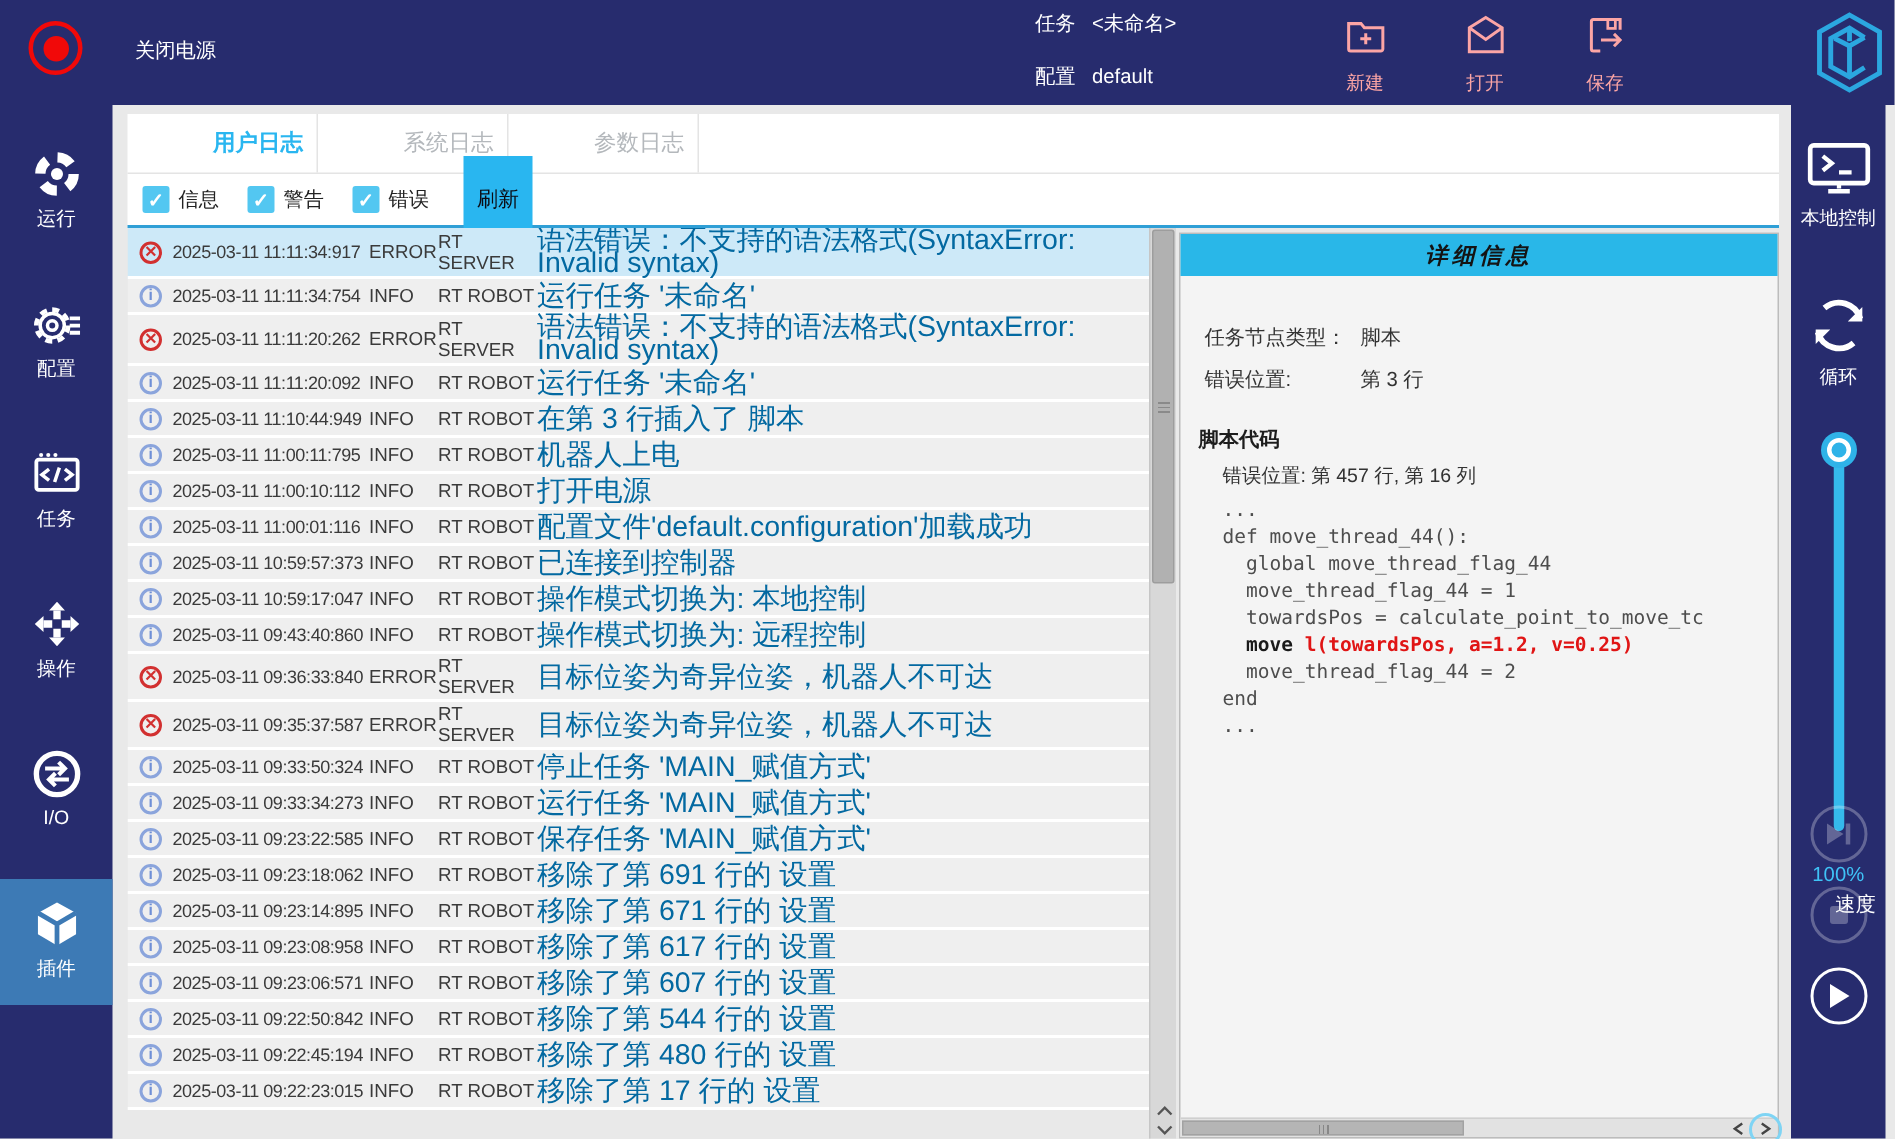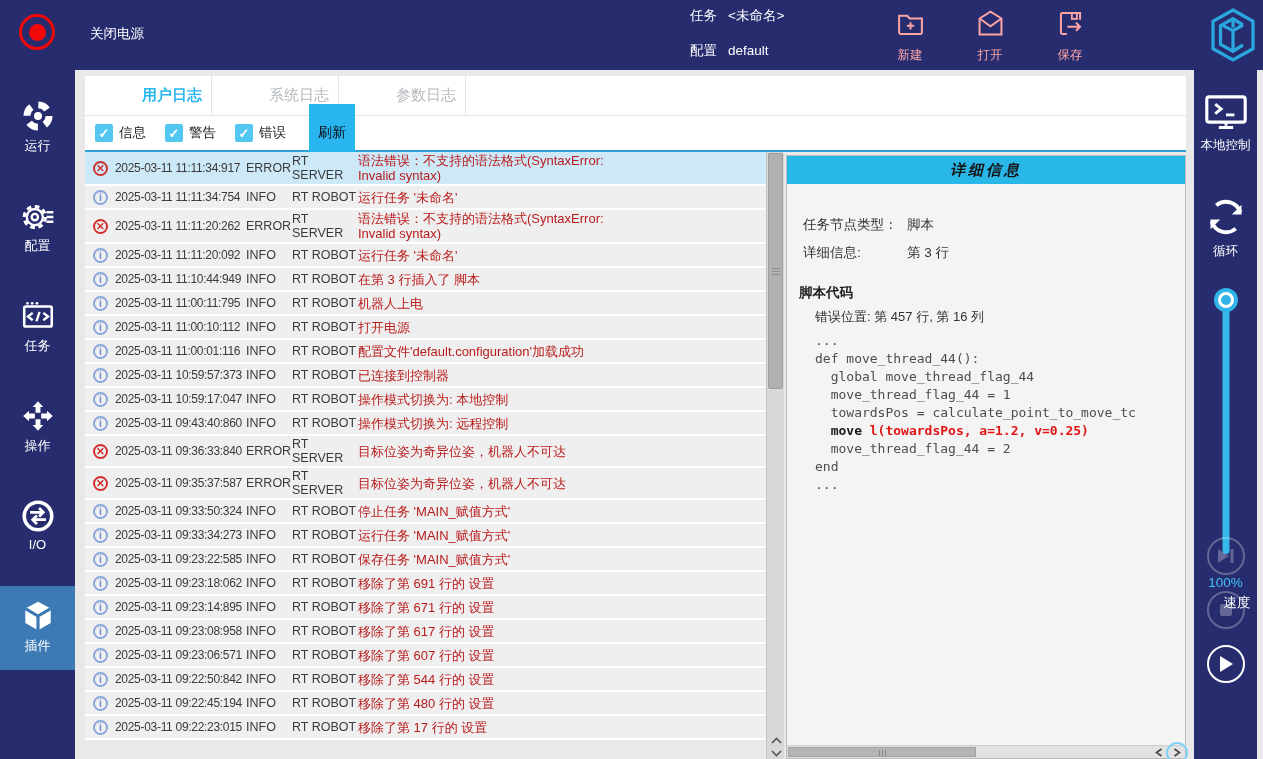--- a/index.html
+++ b/index.html
@@ -42,21 +42,21 @@
   .log-table { position:absolute; left:85px; top:152px; width:681px; height:607px; overflow:hidden; background:#e9e9e9; }
   .log-row { display:flex; align-items:center; background:#efefef; border-bottom:2px solid #ffffff; min-height:24px; padding:1px 4px 1px 8px; cursor:pointer; }
   .log-row.selected { background:#cde9f8; }
   .lvl-icon { flex:0 0 22px; display:flex; }
   .lvl-badge { width:15px; height:15px; border-radius:50%; border:2px solid; font-size:10.5px; font-weight:bold; display:flex; align-items:center; justify-content:center; line-height:1; }
   .lvl-badge.info  { border-color:#8aa4dc; color:#6f8fd6; }
   .lvl-badge.error { border-color:#d23030; color:#d23030; }
   .c-time   { flex:0 0 131px; font-size:12px; letter-spacing:-0.3px; color:#3a3a3a; }
   .c-level  { flex:0 0 46px;  font-size:12.5px; color:#3a3a3a; }
   .c-source { flex:0 0 66px;  font-size:12.5px; color:#3a3a3a; }
-  .c-msg    { flex:1; font-size:13px; color:#b91c1c; line-height:15px; white-space:pre-line; }
+  .c-msg    { flex:1; font-size:19px; color:#0369a1; line-height:15px; white-space:pre-line; }
 
   
   .v-scroll { position:absolute; left:766px; top:152px; width:18px; height:607px; background:#d8d8d8; border-left:1px solid #c6c6c6; }
   .v-thumb { position:absolute; left:1px; top:1px; width:15px; height:236px; background:#b1b1b1; border:1px solid #9d9d9d; border-radius:2px; }
   .v-grip { position:absolute; left:3px; top:114px; width:8px; height:8px;
             background:repeating-linear-gradient(to bottom,#8a8a8a 0 1px,transparent 1px 3px); }
   .v-btns { position:absolute; left:0; bottom:2px; width:18px; display:flex; flex-direction:column; align-items:center; gap:6px; }
   .v-btns svg { width:11px; height:7px; stroke:#555; fill:none; stroke-width:1.6; }
 
   
@@ -500,21 +500,21 @@
 </div>
 
 <section class="detail">
   <div class="detail-header">详细信息</div>
   <div class="detail-body">
     <div class="field-row">
       <span class="field-label">任务节点类型：</span>
       <span class="field-value">脚本</span>
     </div>
     <div class="field-row">
-      <span class="field-label">详细信息:</span>
+      <span class="field-label">错误位置:</span>
       <span class="field-value">第 3 行</span>
     </div>
     <div class="script-heading">脚本代码</div>
     <div class="script-errpos">错误位置: 第 457 行, 第 16 列</div>
     <div class="script-code"><div class="code-line">...</div><div class="code-line">def move_thread_44():</div><div class="code-line">  global move_thread_flag_44</div><div class="code-line">  move_thread_flag_44 = 1</div><div class="code-line">  towardsPos = calculate_point_to_move_tc</div><div class="code-line"><span>  </span><span class="kw">move </span><span class="err">l(towardsPos, a=1.2, v=0.25)</span></div><div class="code-line">  move_thread_flag_44 = 2</div><div class="code-line">end</div><div class="code-line">...</div></div>
   </div>
   <div class="h-scroll">
     <div class="h-thumb">
         <span class="h-grip"></span>
       </div>

